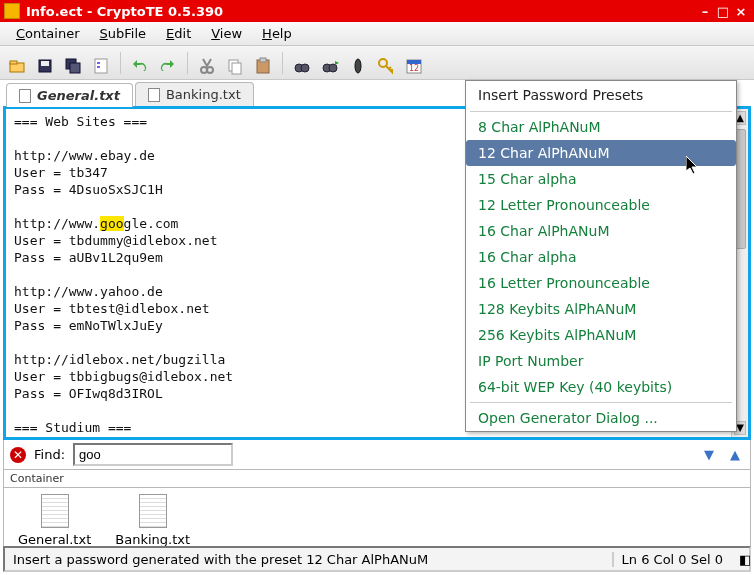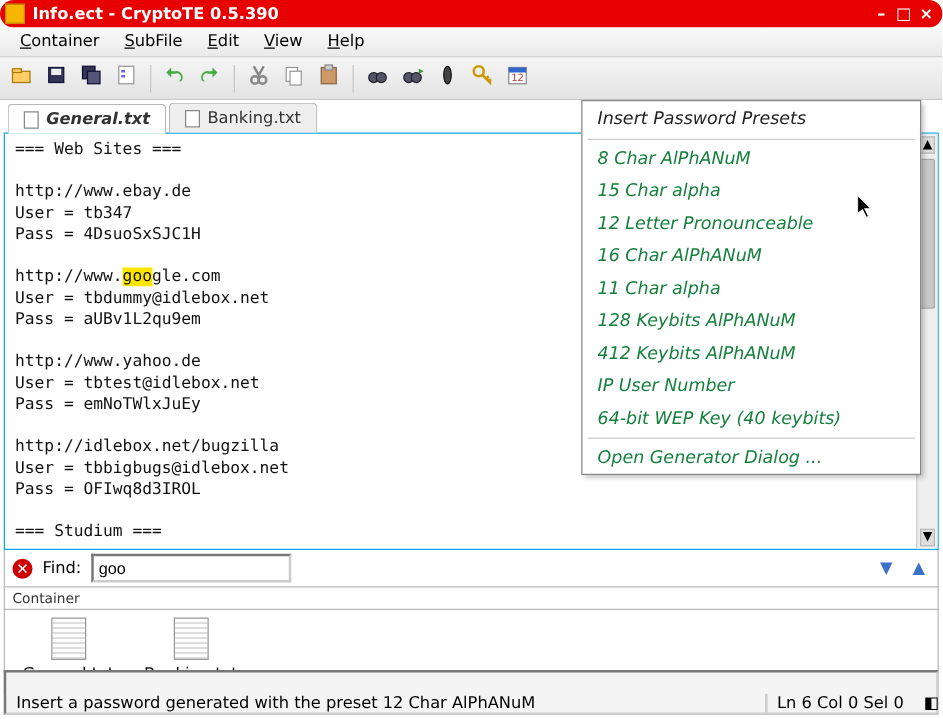--- a/index.html
+++ b/index.html
@@ -1,52 +1,52 @@
 <!DOCTYPE html>
 <html><head>
 <meta charset="utf-8">
 <style>
   * { box-sizing: border-box; margin: 0; padding: 0; }
   body { font-family: "DejaVu Sans", Arial, sans-serif; font-size: 13px; width: 754px; height: 575px; background: #fff; overflow: hidden; position: relative; }
-  .titlebar { background: #e60000; color: #fff; height: 22px; display: flex; align-items: center; padding: 0 4px; font-weight: bold; border-radius: 11px; }
+  .titlebar { background: #e60000; color: #fff; height: 22px; display: flex; align-items: center; padding: 0 4px; font-weight: bold; }
   .titlebar .icon { width: 16px; height: 16px; background: #f7b500; border: 1px solid #c38800; margin-right: 6px; display: inline-block; }
   .titlebar .spacer { flex: 1; }
   .titlebar .winbtn { width: 18px; text-align: center; cursor: pointer; font-weight: bold; }
   .menubar { background: linear-gradient(#fafafa,#e9e9e9); border-bottom: 1px solid #c8c8c8; height: 24px; display: flex; align-items: stretch; padding: 0 6px; }
   .menu-item { padding: 4px 10px; cursor: pointer; }
   .menu-item u { text-decoration: underline; }
   .toolbar { background: linear-gradient(#f5f5f5,#e3e3e3); border-bottom: 1px solid #c8c8c8; height: 34px; display: flex; align-items: center; padding: 0 4px; gap: 2px; }
-  .tbtn { width: 26px; height: 26px; display: flex; align-items: flex-start; justify-content: center; border: 1px solid transparent; border-radius: 2px; cursor: pointer; }
+  .tbtn { width: 26px; height: 26px; display: flex; align-items: flex-end; justify-content: center; border: 1px solid transparent; border-radius: 2px; cursor: pointer; }
   .tbtn svg { width: 18px; height: 18px; }
   .tsep { width: 1px; height: 22px; background: #c8c8c8; margin: 0 4px; }
   .tabbar { height: 26px; display: flex; align-items: flex-end; padding: 3px 6px 0 6px; background: #fff; }
   .tab { padding: 4px 12px; border: 1px solid #b8b8b8; border-bottom: none; border-top-left-radius: 4px; border-top-right-radius: 4px; background: #eee; color: #333; margin-right: 2px; cursor: pointer; display: flex; align-items: center; gap: 6px; font-size: 13px; }
   .tab.active { background: #fff; font-weight: bold; font-style: italic; position: relative; top: 1px; }
   .tab .file-icon { width: 12px; height: 14px; border: 1px solid #888; background: #fff; display: inline-block; position: relative; }
-  .editor-wrap { border: 1px solid #0ea5e9; margin: 0 3px; height: 334px; display: flex; justify-content: center; }
+  .editor-wrap { border: 3px solid #0ea5e9; margin: 0 3px; height: 334px; display: flex; justify-content: center; }
   .editor { flex: 1; font-family: "DejaVu Sans Mono", monospace; font-size: 13px; padding: 4px 8px; line-height: 17px; white-space: pre; overflow: hidden; color: #111; }
   .hl { background: #ffe600; }
   .scrollv { width: 17px; background: #eee; border-left: 1px solid #ccc; position: relative; }
   .scrollv .thumb { position: absolute; top: 20px; left: 2px; right: 2px; height: 120px; background: #c8c8c8; border: 1px solid #aaa; border-radius: 2px; }
   .scrollv .arrow { position: absolute; left: 2px; right: 2px; height: 14px; background: #ddd; border: 1px solid #bbb; text-align: center; font-size: 10px; line-height: 12px; }
   .scrollv .arrow.up { top: 2px; }
   .scrollv .arrow.dn { bottom: 2px; }
   .findbar { height: 30px; border: 1px solid #b8b8b8; border-top: none; margin: 0 3px; display: flex; align-items: center; padding: 0 6px; gap: 8px; }
   .findbar .close { width: 16px; height: 16px; border-radius: 50%; background: #c00; color: #fff; font-weight: bold; font-size: 12px; display: flex; align-items: center; justify-content: center; cursor: pointer; }
   .findbar input { width: 160px; padding: 2px 4px; border: 2px inset #ccc; font-size: 13px; }
   .findbar .arrow { width: 18px; height: 18px; cursor: pointer; display: flex; align-items: center; justify-content: center; color: #3a72c8; font-weight: bold; }
   .container-label { padding: 2px 6px; font-size: 11px; color: #333; border: 1px solid #b8b8b8; border-top: none; margin: 0 3px; }
   .container-panel { height: 66px; border: 1px solid #b8b8b8; border-top: none; margin: 0 3px; display: flex; gap: 24px; padding: 6px 14px; align-items: flex-start; }
   .file-thumb { display: flex; flex-direction: column; align-items: center; gap: 4px; cursor: pointer; }
   .thumb-img { width: 28px; height: 34px; border: 1px solid #999; background: repeating-linear-gradient(#fff 0 3px, #ddd 3px 4px); }
   .thumb-label { font-size: 13px; }
-  .statusbar { position: absolute; left: 3px; right: 3px; bottom: 3px; height: 36px; border: 2px inset #ccc; display: flex; align-items: flex-end; font-size: 13px; background: #f4f4f4; }
+  .statusbar { position: absolute; left: 3px; right: 3px; bottom: 3px; height: 26px; border: 2px inset #ccc; display: flex; align-items: center; font-size: 13px; background: #f4f4f4; }
   .statusbar .cell { padding: 0 8px; }
   .statusbar .cell.main { flex: 1; border-right: 2px inset #ccc; }
-  .dropdown { position: absolute; top: 80px; left: 465px; width: 272px; background: #fff; border: 1px solid #888; box-shadow: 2px 2px 4px rgba(0,0,0,0.25); z-index: 50; font-style: italic; }
+  .dropdown { position: absolute; top: 80px; left: 465px; width: 272px; background: #fff; border: 1px solid #888; box-shadow: 2px 2px 4px rgba(0,0,0,0.25); z-index: 50; }
   .dd-title { padding: 6px 12px; font-size: 14px; color: #222; }
   .dd-hr { border: none; border-top: 1px solid #ccc; margin: 2px 4px; }
   .dd-item { padding: 5px 12px; font-size: 14px; color: #15803d; cursor: pointer; }
   .dd-item:hover, .dd-item.selected { background: #5a7aa5; color: #fff; border-radius: 3px; }
   .cursor { position: absolute; left: 686px; top: 156px; z-index: 60; }
 </style>
 </head>
 <body>
 
 <div class="titlebar">
@@ -202,27 +202,29 @@
   <div class="cell main">Insert a password generated with the preset 12 Char AlPhANuM</div>
   <div class="cell">Ln 6 Col 0 Sel 0</div>
   <div class="cell" style="width:18px;text-align:center">◧</div>
 </div>
 
 <div class="dropdown">
   <div class="dd-title">Insert Password Presets</div>
   <hr class="dd-hr">
   <div id="dd-items">
       <div class="dd-item">8 Char AlPhANuM</div>
+      <div class="dd-item selected">12 Char AlPhANuM</div>
       <div class="dd-item">15 Char alpha</div>
       <div class="dd-item">12 Letter Pronounceable</div>
       <div class="dd-item">16 Char AlPhANuM</div>
-      <div class="dd-item">11 Char alpha</div>
+      <div class="dd-item">16 Char alpha</div>
+      <div class="dd-item">16 Letter Pronounceable</div>
       <div class="dd-item">128 Keybits AlPhANuM</div>
-      <div class="dd-item">412 Keybits AlPhANuM</div>
-      <div class="dd-item">IP User Number</div>
+      <div class="dd-item">256 Keybits AlPhANuM</div>
+      <div class="dd-item">IP Port Number</div>
       <div class="dd-item">64-bit WEP Key (40 keybits)</div>
     </div>
   <hr class="dd-hr">
   <div class="dd-item">Open Generator Dialog ...</div>
 </div>
 
 <svg class="cursor" width="14" height="20" viewBox="0 0 14 20">
     <path d="M0 0 L0 15 L4 12 L7 18 L9 17 L6 11 L11 11 Z" fill="#000" stroke="#fff" stroke-width="1"></path>
   </svg>
 

